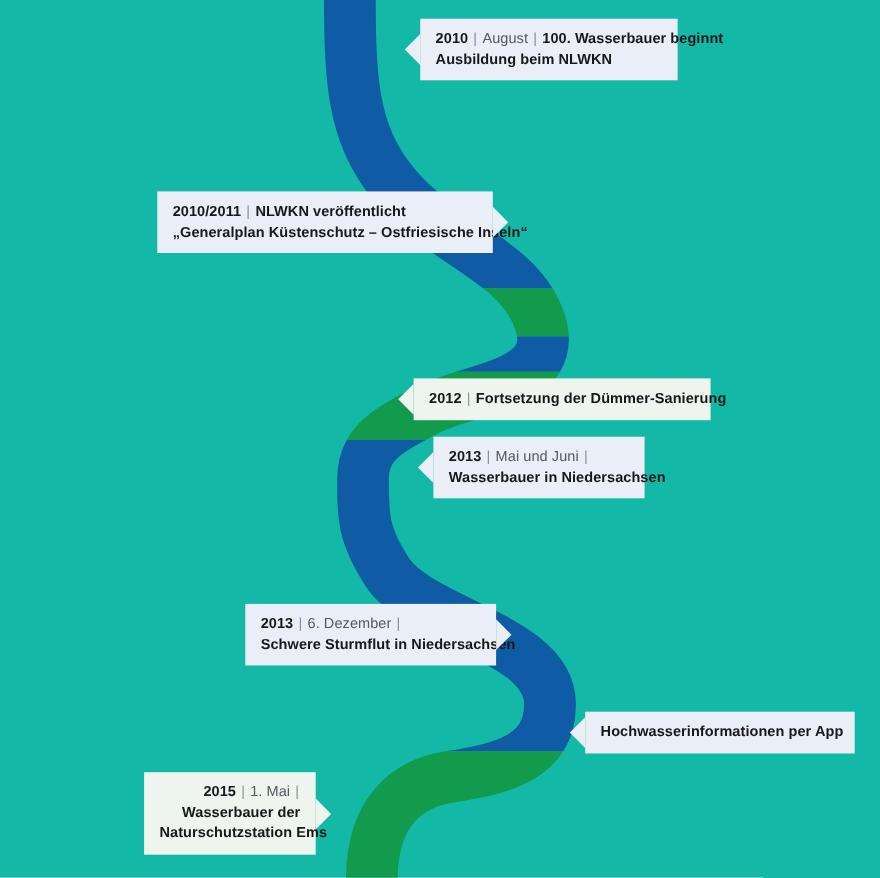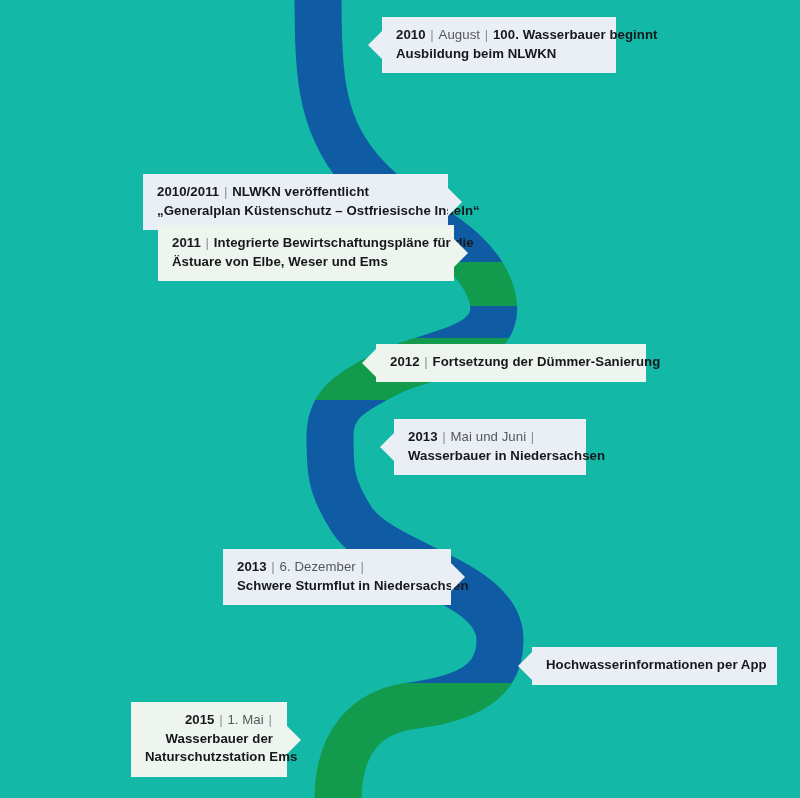--- a/index.html
+++ b/index.html
@@ -150,32 +150,27 @@
     <div class="line"><span class="yr">2010</span><span class="sep"> | </span><span class="mid">August</span><span class="sep"> | </span><span class="bold">100. Wasserbauer beginnt</span></div>
     <div class="line bold">Ausbildung beim NLWKN</div>
   </div>
 
   <div class="callout point-right tint-blue" style="left:143px; top:149px; width:305px;margin-top:25px;">
     <span class="tail"></span>
     <div class="line"><span class="yr">2010/2011</span><span class="sep"> | </span><span class="bold">NLWKN veröffentlicht</span></div>
     <div class="line bold">„Generalplan Küstenschutz – Ostfriesische Inseln“</div>
   </div>
 
-  <div class="callout point-right tint-green" style="left:158px; top:225px; width:296px;">
-    <span class="tail"></span>
-    <div class="line"><span class="yr">2011</span><span class="sep"> | </span><span class="bold">Integrierte Bewirtschaftungspläne für die</span></div>
-    <div class="line bold">Ästuare von Elbe, Weser und Ems</div>
-  </div>
 
   <div class="callout point-left tint-green" style="left:376px; top:344px; width:270px;text-align:center;">
     <span class="tail"></span>
     <div class="line"><span class="yr">2012</span><span class="sep"> | </span><span class="bold">Fortsetzung der Dümmer-Sanierung</span></div>
   </div>
 
-  <div class="callout point-left tint-blue" style="left:394px; top:419px; width:192px;">
+  <div class="callout point-left tint-blue" style="left:394px; top:397px; width:192px;">
     <span class="tail"></span>
     <div class="line"><span class="yr">2013</span><span class="sep"> | </span><span class="mid">Mai und Juni</span><span class="sep"> |</span></div>
     <div class="line bold">Wasserbauer in Niedersachsen</div>
   </div>
 
   <div class="callout point-right tint-blue" style="left:223px; top:537px; width:228px;margin-top:12px;">
     <span class="tail"></span>
     <div class="line"><span class="yr">2013</span><span class="sep"> | </span><span class="mid">6. Dezember</span><span class="sep"> |</span></div>
     <div class="line bold">Schwere Sturmflut in Niedersachsen</div>
   </div>

